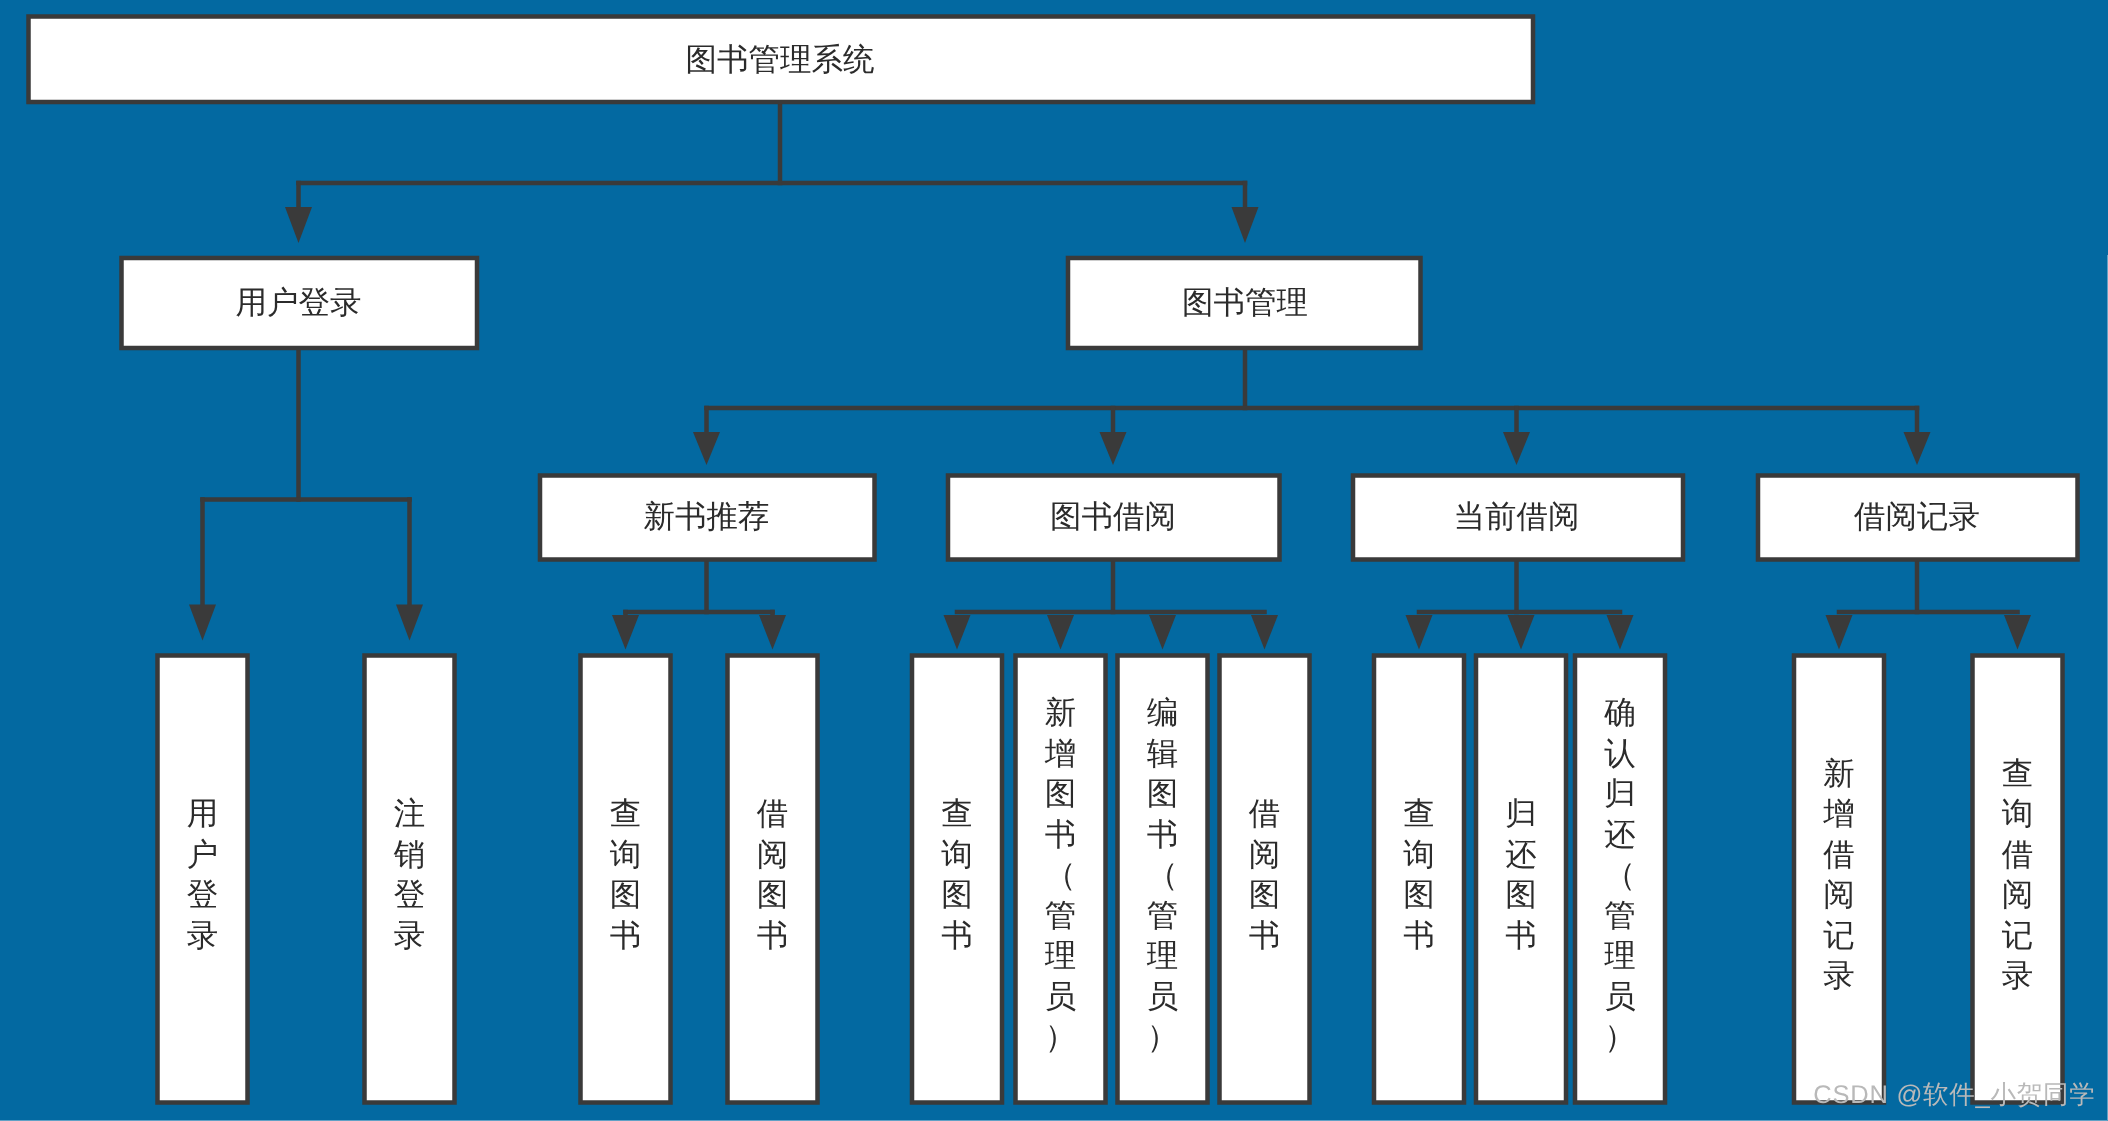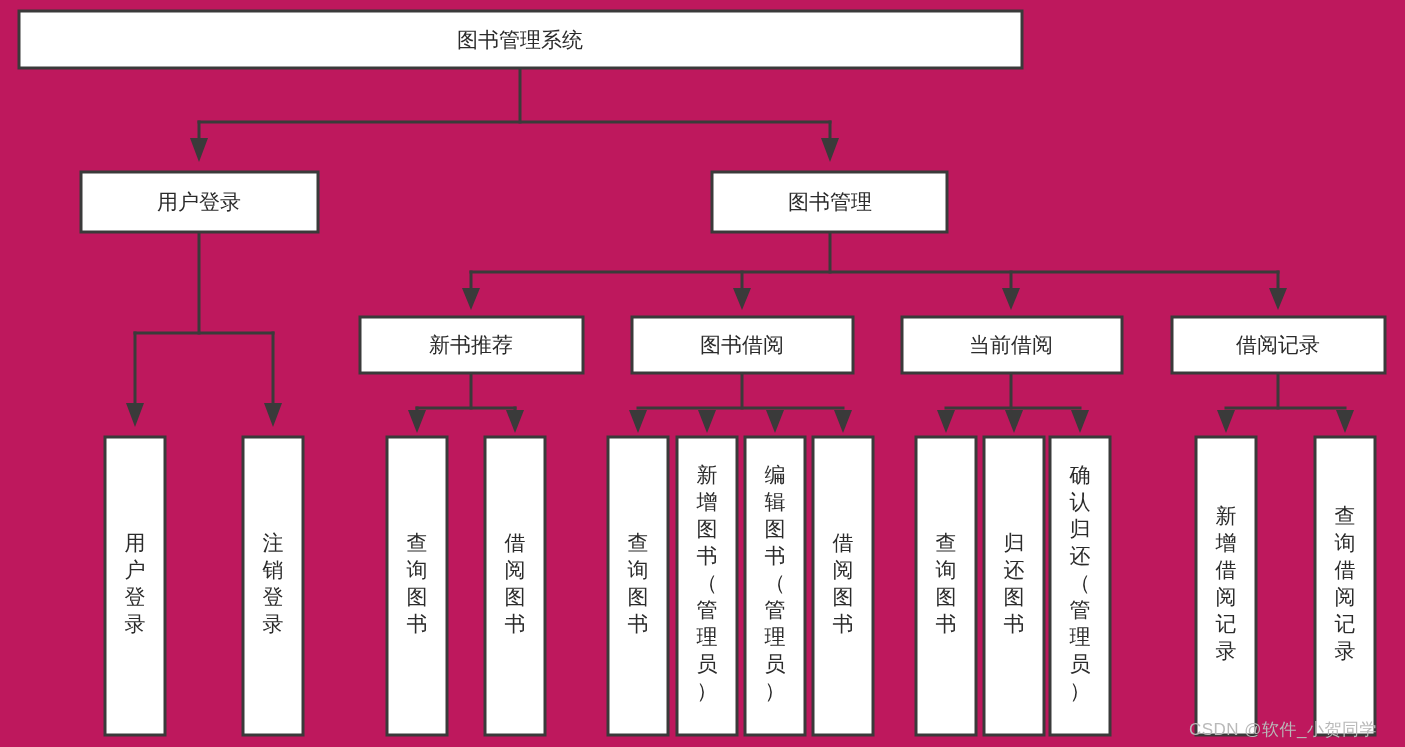--- a/index.html
+++ b/index.html
@@ -10,21 +10,21 @@
   body {
     width: 1405px;
     height: 747px;
     font-family: "Liberation Sans", "DejaVu Sans", sans-serif;
     overflow: hidden;
   }
   #diagram-root {
     position: relative;
     width: 1405px;
     height: 747px;
-    background: #be185d;
+    background: #0369a1;
   }
   svg.diagram-canvas {
     position: absolute;
     top: 0;
     left: 0;
     width: 1405px;
     height: 747px;
   }
   .node-box {
     fill: #ffffff;
@@ -50,21 +50,21 @@
     white-space: pre;
   }
   .node-label-vertical {
     font-family: "Liberation Sans", "DejaVu Sans", sans-serif;
     font-size: 21px;
     fill: #2b2b2b;
     text-anchor: middle;
   }
   .watermark {
     position: absolute;
-    right: 28px;
+    right: 8px;
     bottom: 6px;
     font-family: "Liberation Sans", "DejaVu Sans", sans-serif;
     font-size: 17px;
     color: #b9b9b9;
     letter-spacing: 0.5px;
     user-select: none;
     white-space: nowrap;
   }
 </style>
 </head>

